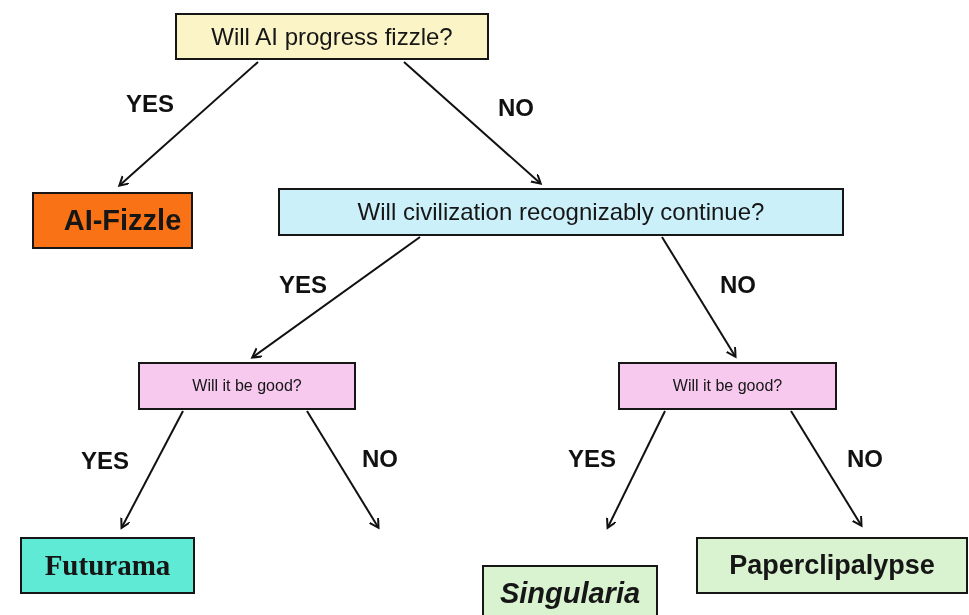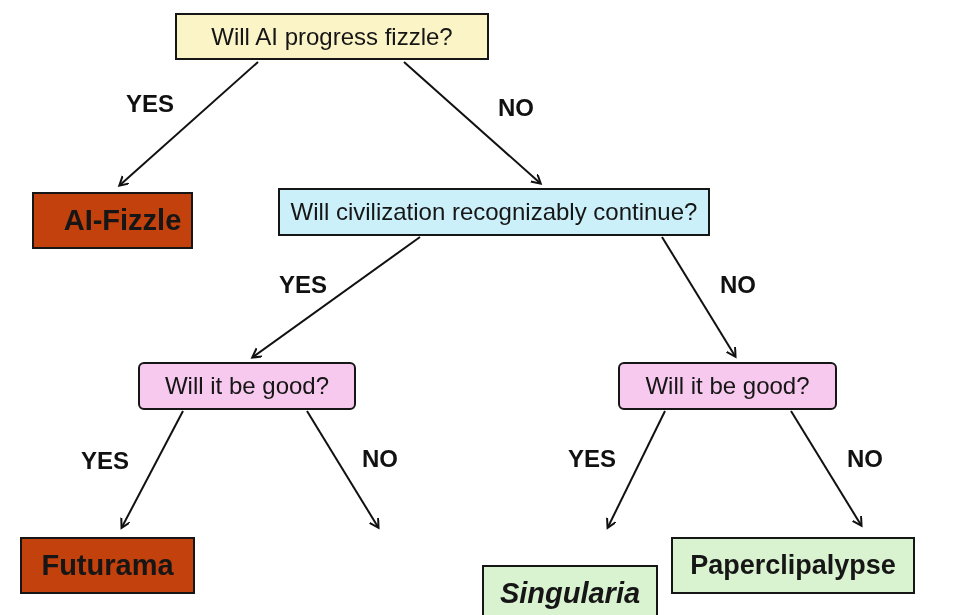--- a/index.html
+++ b/index.html
@@ -22,41 +22,41 @@
     display: flex;
     align-items: center;
     justify-content: center;
     border: 2px solid #161616;
     box-sizing: border-box;
     color: #161616;
     text-align: center;
     white-space: nowrap;
   }
   .question { font-size: 24px; font-weight: 400; }
-  .question.small { font-size: 24px; border-radius: 6px; }
+  .question.small { font-size: 16px; }
   .outcome { font-size: 29px; font-weight: 700; }
   .outcome.long { font-size: 27px; }
   .edge-label {
     position: absolute;
     transform: translate(-50%, -50%);
     font-size: 24px;
     font-weight: 700;
     color: #111111;
     white-space: nowrap;
   }
   
   #n-root        { left: 175px; top: 13px;  width: 314px; height: 47px; }
   #n-fizzle      { left: 32px;  top: 192px; width: 161px; height: 57px; }
-  #n-civ         { left: 278px; top: 188px; width: 432px; height: 48px; }
+  #n-civ         { left: 278px; top: 188px; width: 566px; height: 48px; }
   #n-good-left   { left: 138px; top: 362px; width: 218px; height: 48px; }
   #n-good-right  { left: 618px; top: 362px; width: 219px; height: 48px; }
   #n-futurama    { left: 20px;  top: 537px; width: 175px; height: 57px; }
   #n-dystopia    { left: 248px; top: 537px; width: 204px; height: 57px; }
   #n-singularia  { left: 482px; top: 565px; width: 176px; height: 57px; font-style: italic; }
-  #n-paperclip   { left: 671px; top: 537px; width: 244px; height: 57px; }
+  #n-paperclip   { left: 696px; top: 537px; width: 272px; height: 57px; }
   
   #l-root-yes  { left: 150px; top: 104px; }
   #l-root-no   { left: 516px; top: 108px; }
   #l-civ-yes   { left: 303px; top: 285px; }
   #l-civ-no    { left: 738px; top: 285px; }
   #l-left-yes  { left: 105px; top: 461px; }
   #l-left-no   { left: 380px; top: 459px; }
   #l-right-yes { left: 592px; top: 459px; }
   #l-right-no  { left: 865px; top: 459px; }
 </style>
@@ -78,29 +78,29 @@
       <line x1="662" y1="237" x2="735" y2="356" marker-end="url(#arrowhead)"></line>
       <line x1="183" y1="411" x2="122" y2="527" marker-end="url(#arrowhead)"></line>
       <line x1="307" y1="411" x2="378" y2="527" marker-end="url(#arrowhead)"></line>
       <line x1="665" y1="411" x2="608" y2="527" marker-end="url(#arrowhead)"></line>
       <line x1="791" y1="411" x2="861" y2="525" marker-end="url(#arrowhead)"></line>
     </g>
   </svg>
 
   <div id="n-root" class="node question" style="background-color: rgb(250, 244, 198);">Will AI progress fizzle?</div>
 
-  <div id="n-fizzle" class="node outcome" style="background-color: #c2410c; padding-left: 20px;">AI-Fizzle</div>
+  <div id="n-fizzle" class="node outcome" style="background-color: #f97316; padding-left: 20px;">AI-Fizzle</div>
 
   <div id="n-civ" class="node question" style="background-color: rgb(203, 240, 250);">Will civilization recognizably continue?</div>
 
   <div id="n-good-left" class="node question small" style="background-color: rgb(247, 201, 238);">Will it be good?</div>
 
   <div id="n-good-right" class="node question small" style="background-color: rgb(247, 201, 238);">Will it be good?</div>
 
-  <div id="n-futurama" class="node outcome" style="background-color: #c2410c;">Futurama</div>
+  <div id="n-futurama" class="node outcome" style="background-color: #5eead4; font-family: Liberation Serif, serif;">Futurama</div>
 
 
   <div id="n-singularia" class="node outcome" style="background-color: rgb(217, 242, 208);">Singularia</div>
 
   <div id="n-paperclip" class="node outcome long" style="background-color: rgb(217, 242, 208);">Paperclipalypse</div>
 
   <span id="l-root-yes" class="edge-label">YES</span>
   <span id="l-root-no" class="edge-label">NO</span>
   <span id="l-civ-yes" class="edge-label">YES</span>
   <span id="l-civ-no" class="edge-label">NO</span>

